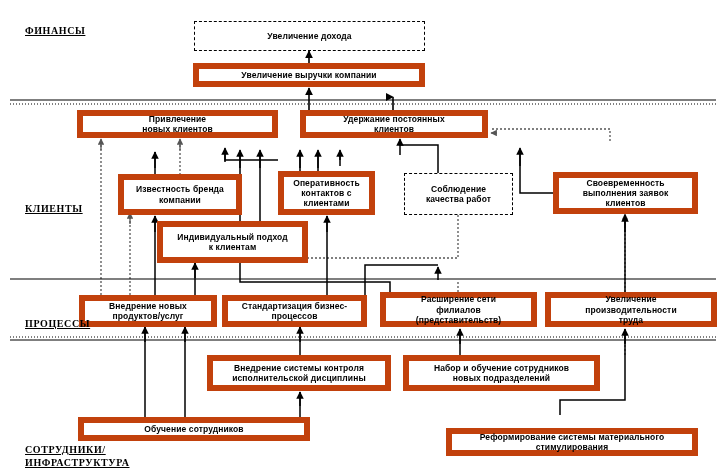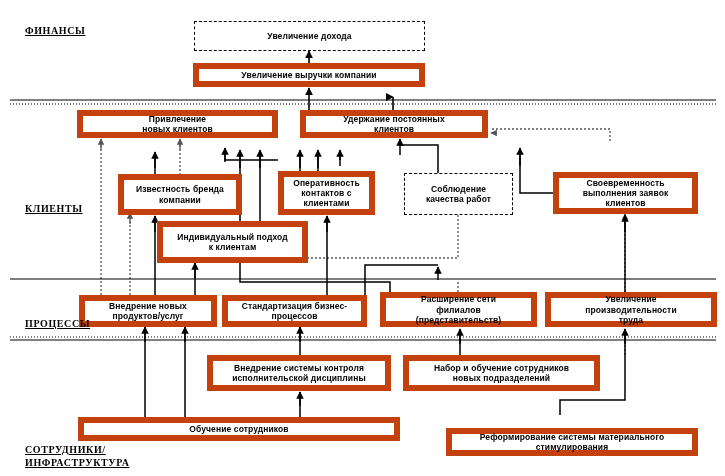--- a/index.html
+++ b/index.html
@@ -256,21 +256,21 @@
   <div class="node" style="left:207px; top:355px; width:184px; height:36px; font-size:8.5px;">
     <span class="txt">Внедрение системы контроля
 исполнительской дисциплины</span>
   </div>
 
   <div class="node" style="left:403px; top:355px; width:197px; height:36px; font-size:8.5px;">
     <span class="txt">Набор и обучение сотрудников
 новых подразделений</span>
   </div>
 
-  <div class="node" style="left:78px; top:417px; width:322px; height:24px; font-size:8.5px;">
+  <div class="node" style="left:78px; top:417px; width:232px; height:24px; font-size:8.5px;">
     <span class="txt">Обучение сотрудников</span>
   </div>
 
   <div class="node" style="left:446px; top:415px; width:252px; height:28px; font-size:8.5px;margin-top:13px;">
     <span class="txt">Реформирование системы материального
 стимулирования</span>
   </div>
 
 </div>
 

